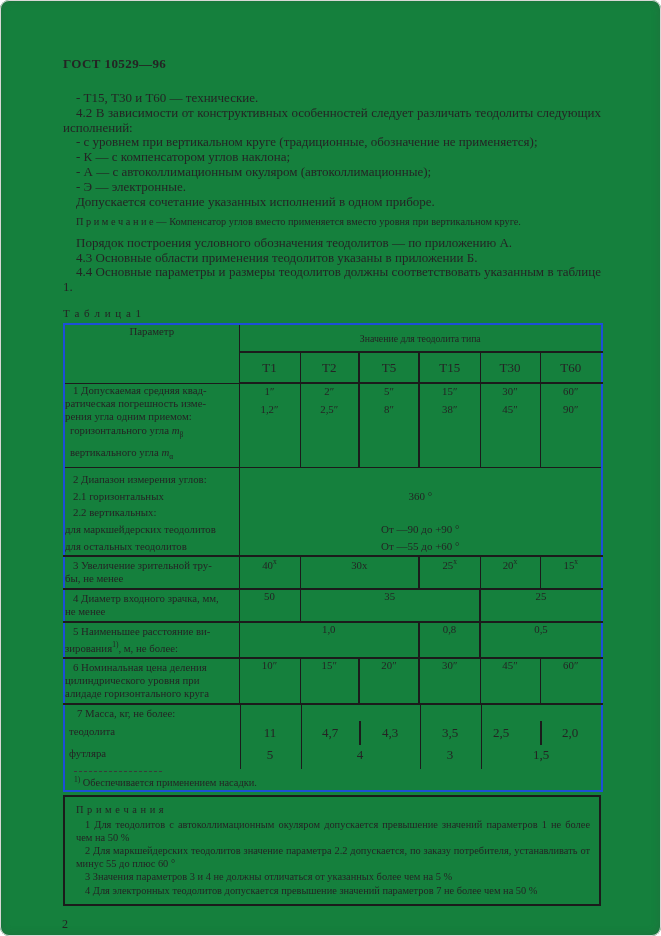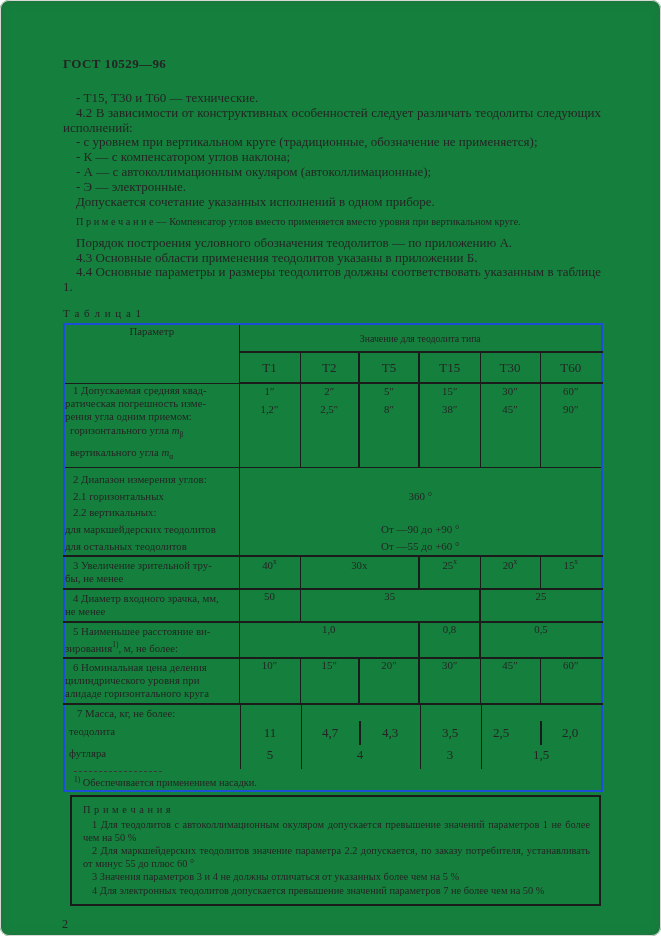--- a/index.html
+++ b/index.html
@@ -72,21 +72,21 @@
   .mass .msub2 { position:absolute; left:4px; top:42px; }
   .mass .mv { position:absolute; width:44px; margin-left:-22px; text-align:center; font-size:13px; }
   .mass .dv { position:absolute; top:0; height:64px; width:1px; background:#1b1b1b; }
   .mass .dvs { position:absolute; top:16px; height:24px; width:2px; background:#1b1b1b; }
   .mass .frule { position:absolute; left:9px; top:66px; width:88px; border-top:1px dashed #3a3a3a; }
   .mass .fnote { position:absolute; left:9px; top:70px; font-size:10.4px; }
 
   .notes {
     margin-top:3px; border:2px solid #1b1b1b;
     padding:6px 9px 7px 11px;
-    font-size:10.4px; line-height:13.2px;margin-left:7px;
+    font-size:10.4px; line-height:13.2px;
   }
   .notes .ntitle { letter-spacing:.5px; margin-bottom:1px; }
   .notes p { margin:0; text-indent:9px; text-align:justify; }
 
   .pagenum { margin-top:11px; margin-left:-1px; font-size:12px; }
 </style>
 </head>
 <body>
 
 <div class="page">

